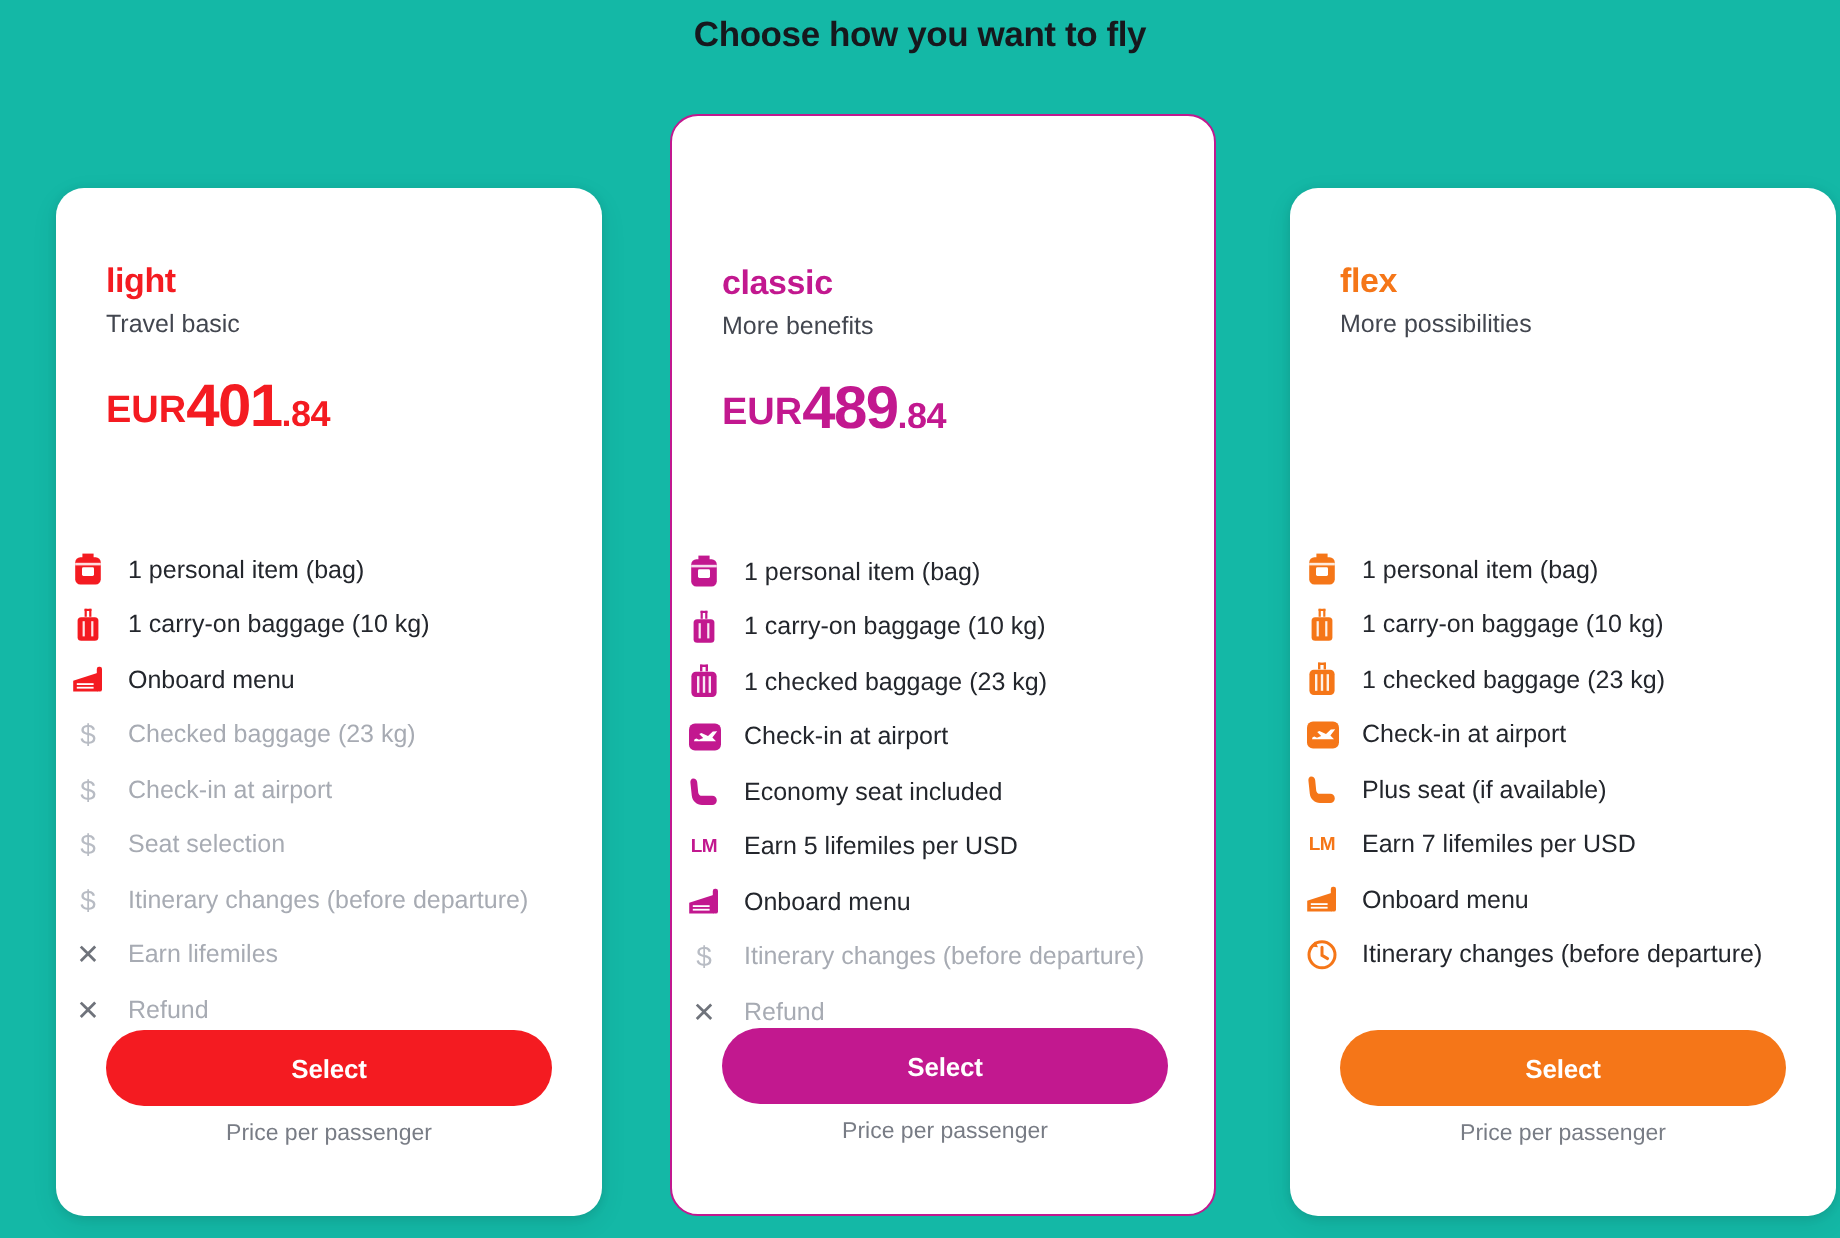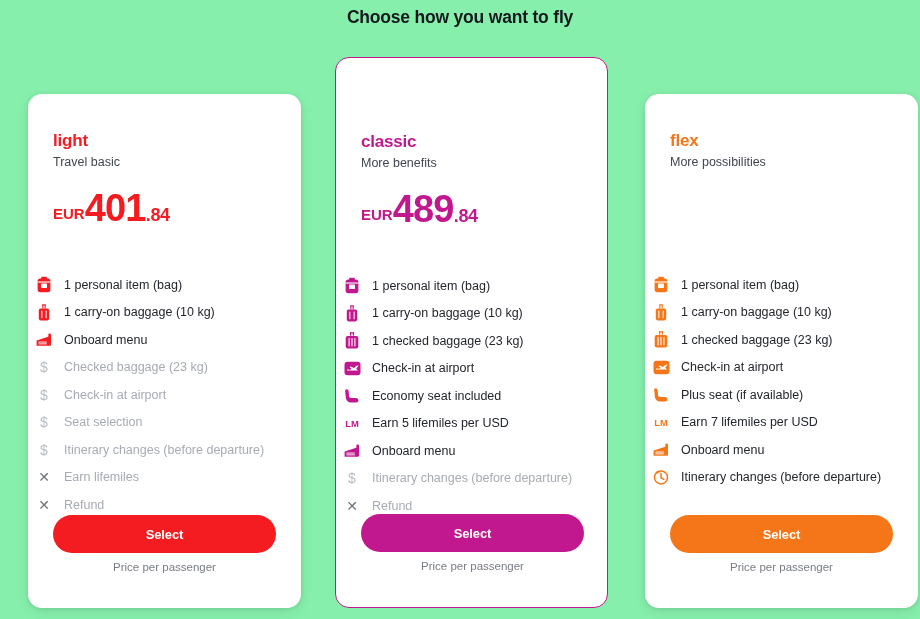--- a/index.html
+++ b/index.html
@@ -2,21 +2,21 @@
 <html><head>
 <meta charset="utf-8">
 <style>
   * { box-sizing: border-box; margin: 0; padding: 0; }
   html, body {
     width: 920px; height: 619px;
     background: #ffffff;
     font-family: "Liberation Sans", sans-serif;
     overflow: hidden;
   }
-  .page { position: relative; width: 920px; height: 619px; background: #86efac; }
+  .page { position: relative; width: 920px; height: 619px; background: #14b8a6; }
 
   .page-title {
     position: absolute; top: 7px; left: 0; width: 920px;
     text-align: center;
     font-size: 17.5px; font-weight: bold; color: #16181d;
     letter-spacing: -0.2px;
   }
 
   .cards { position: absolute; top: 0; left: 0; width: 920px; height: 619px; }
 
@@ -67,25 +67,25 @@
   }
   .fare-sub {
     position: absolute; left: 25px;
     font-size: 12.5px; color: #42464f;
   }
   .price {
     position: absolute; left: 25px;
     white-space: nowrap;
   }
   .price .cur {
-    font-size: 15px; font-weight: bold; letter-spacing: 0px;
+    font-size: 19px; font-weight: bold; letter-spacing: 0px;
     vertical-align: 2px;
   }
   .price .whole {
-    font-size: 38px; font-weight: bold; letter-spacing: -0.8px;
+    font-size: 30px; font-weight: bold; letter-spacing: -0.8px;
   }
   .price .dec {
     font-size: 18px; font-weight: bold; letter-spacing: -0.3px;
   }
 
   .feature-list {
     position: absolute; left: 7px; right: 16px; margin-top: 28px;
   }
   .feature {
     display: flex; align-items: center;

